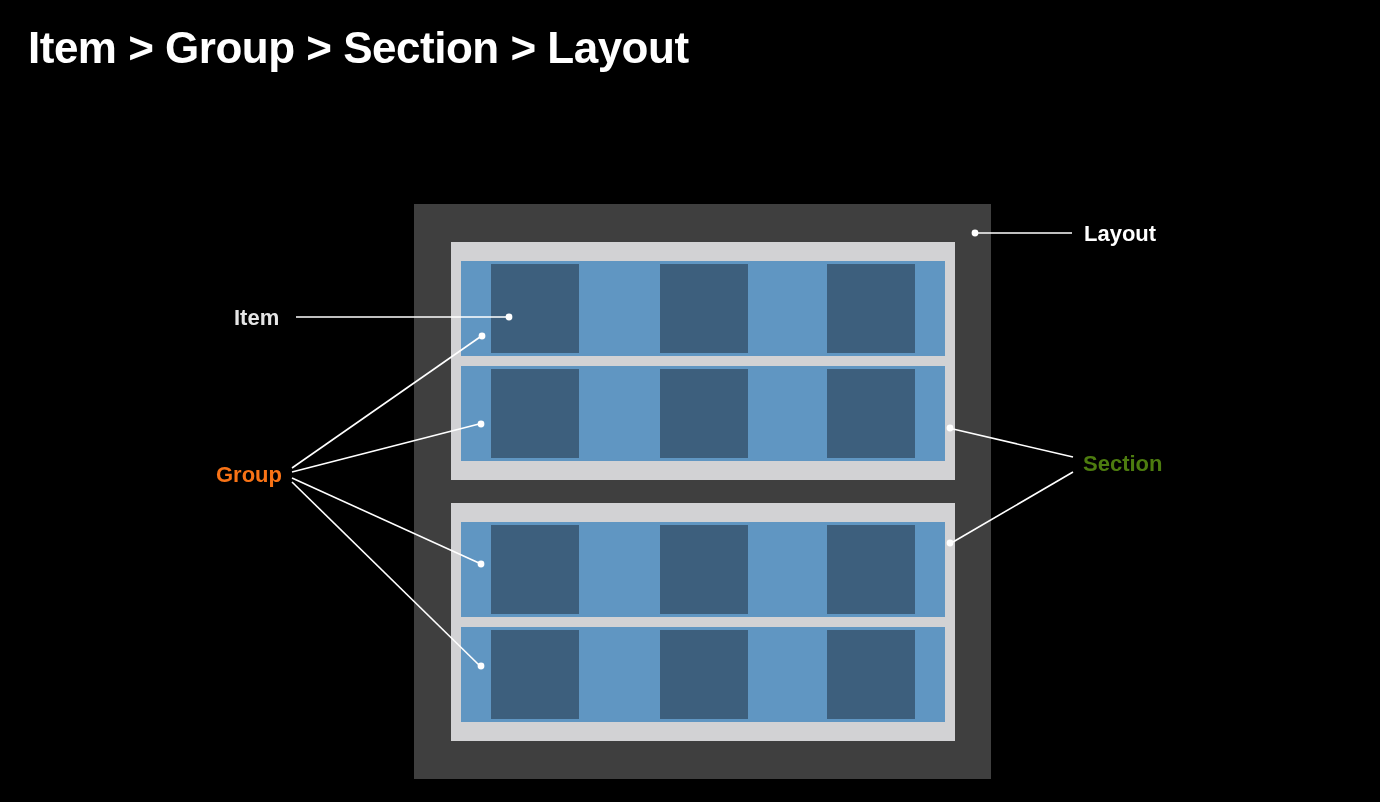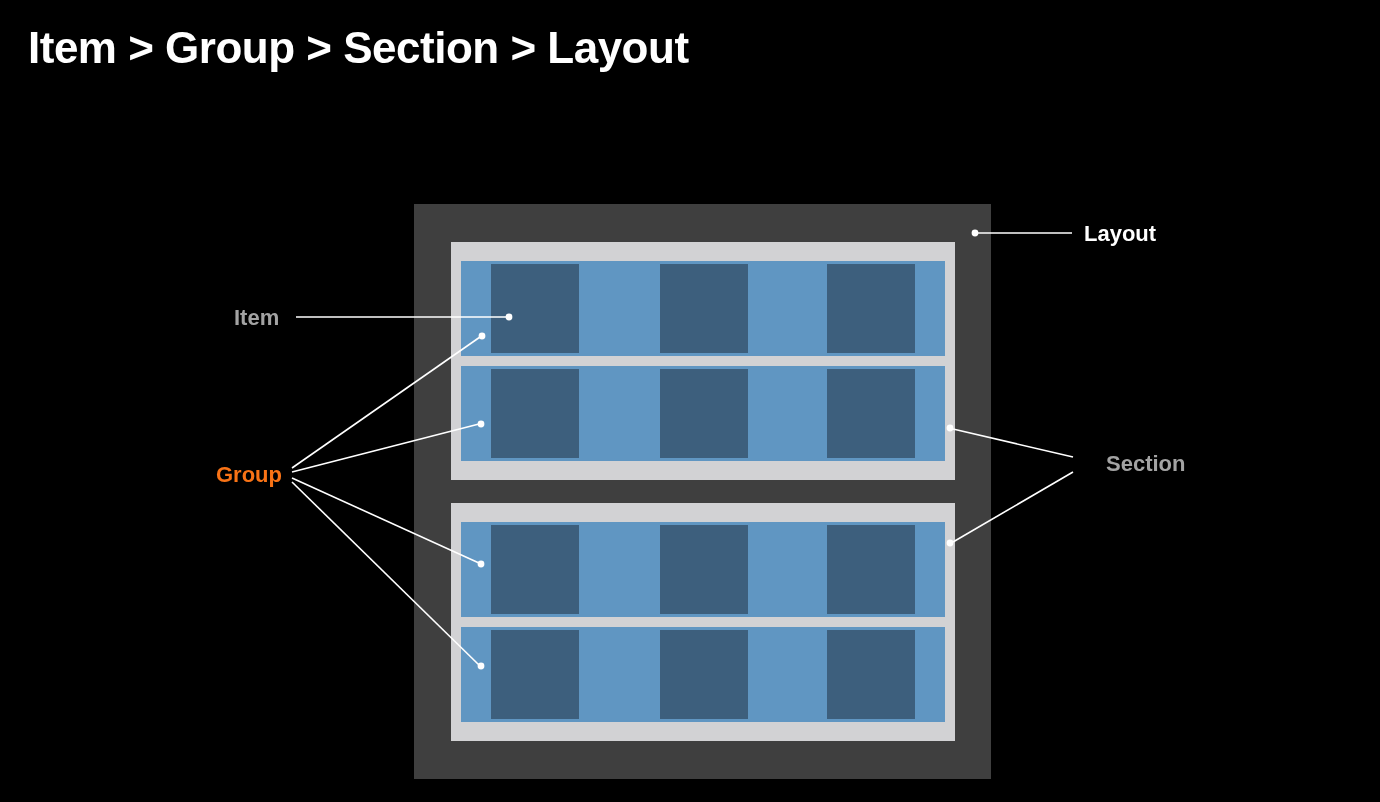--- a/index.html
+++ b/index.html
@@ -152,21 +152,21 @@
 
     <line x1="1073" y1="457" x2="953" y2="429" stroke="#ffffff"></line>
     <line x1="1073" y1="472" x2="953" y2="542" stroke="#ffffff"></line>
     <circle cx="950" cy="428" r="3.4" fill="#ffffff"></circle>
     <circle cx="950" cy="543" r="3.4" fill="#ffffff"></circle>
 
     <line x1="1072" y1="233" x2="977" y2="233" stroke="#ffffff"></line>
     <circle cx="975" cy="233" r="3.4" fill="#ffffff"></circle>
   </svg>
 
-  <div class="callout-label" id="label-item" style="color: #a3a3a3;">Item</div>
+  <div class="callout-label" id="label-item" style="color: #e5e5e5;">Item</div>
 
   <div class="callout-label" id="label-group" style="color: #f97316;">Group</div>
 
-  <div class="callout-label" id="label-section" style="color: #a3a3a3; margin-left: 23px;">Section</div>
+  <div class="callout-label" id="label-section" style="color: #4d7c0f;">Section</div>
 
   <div class="callout-label" id="label-layout" style="color: rgb(255, 255, 255);">Layout</div>
 
 </div>
 
 </body></html>

